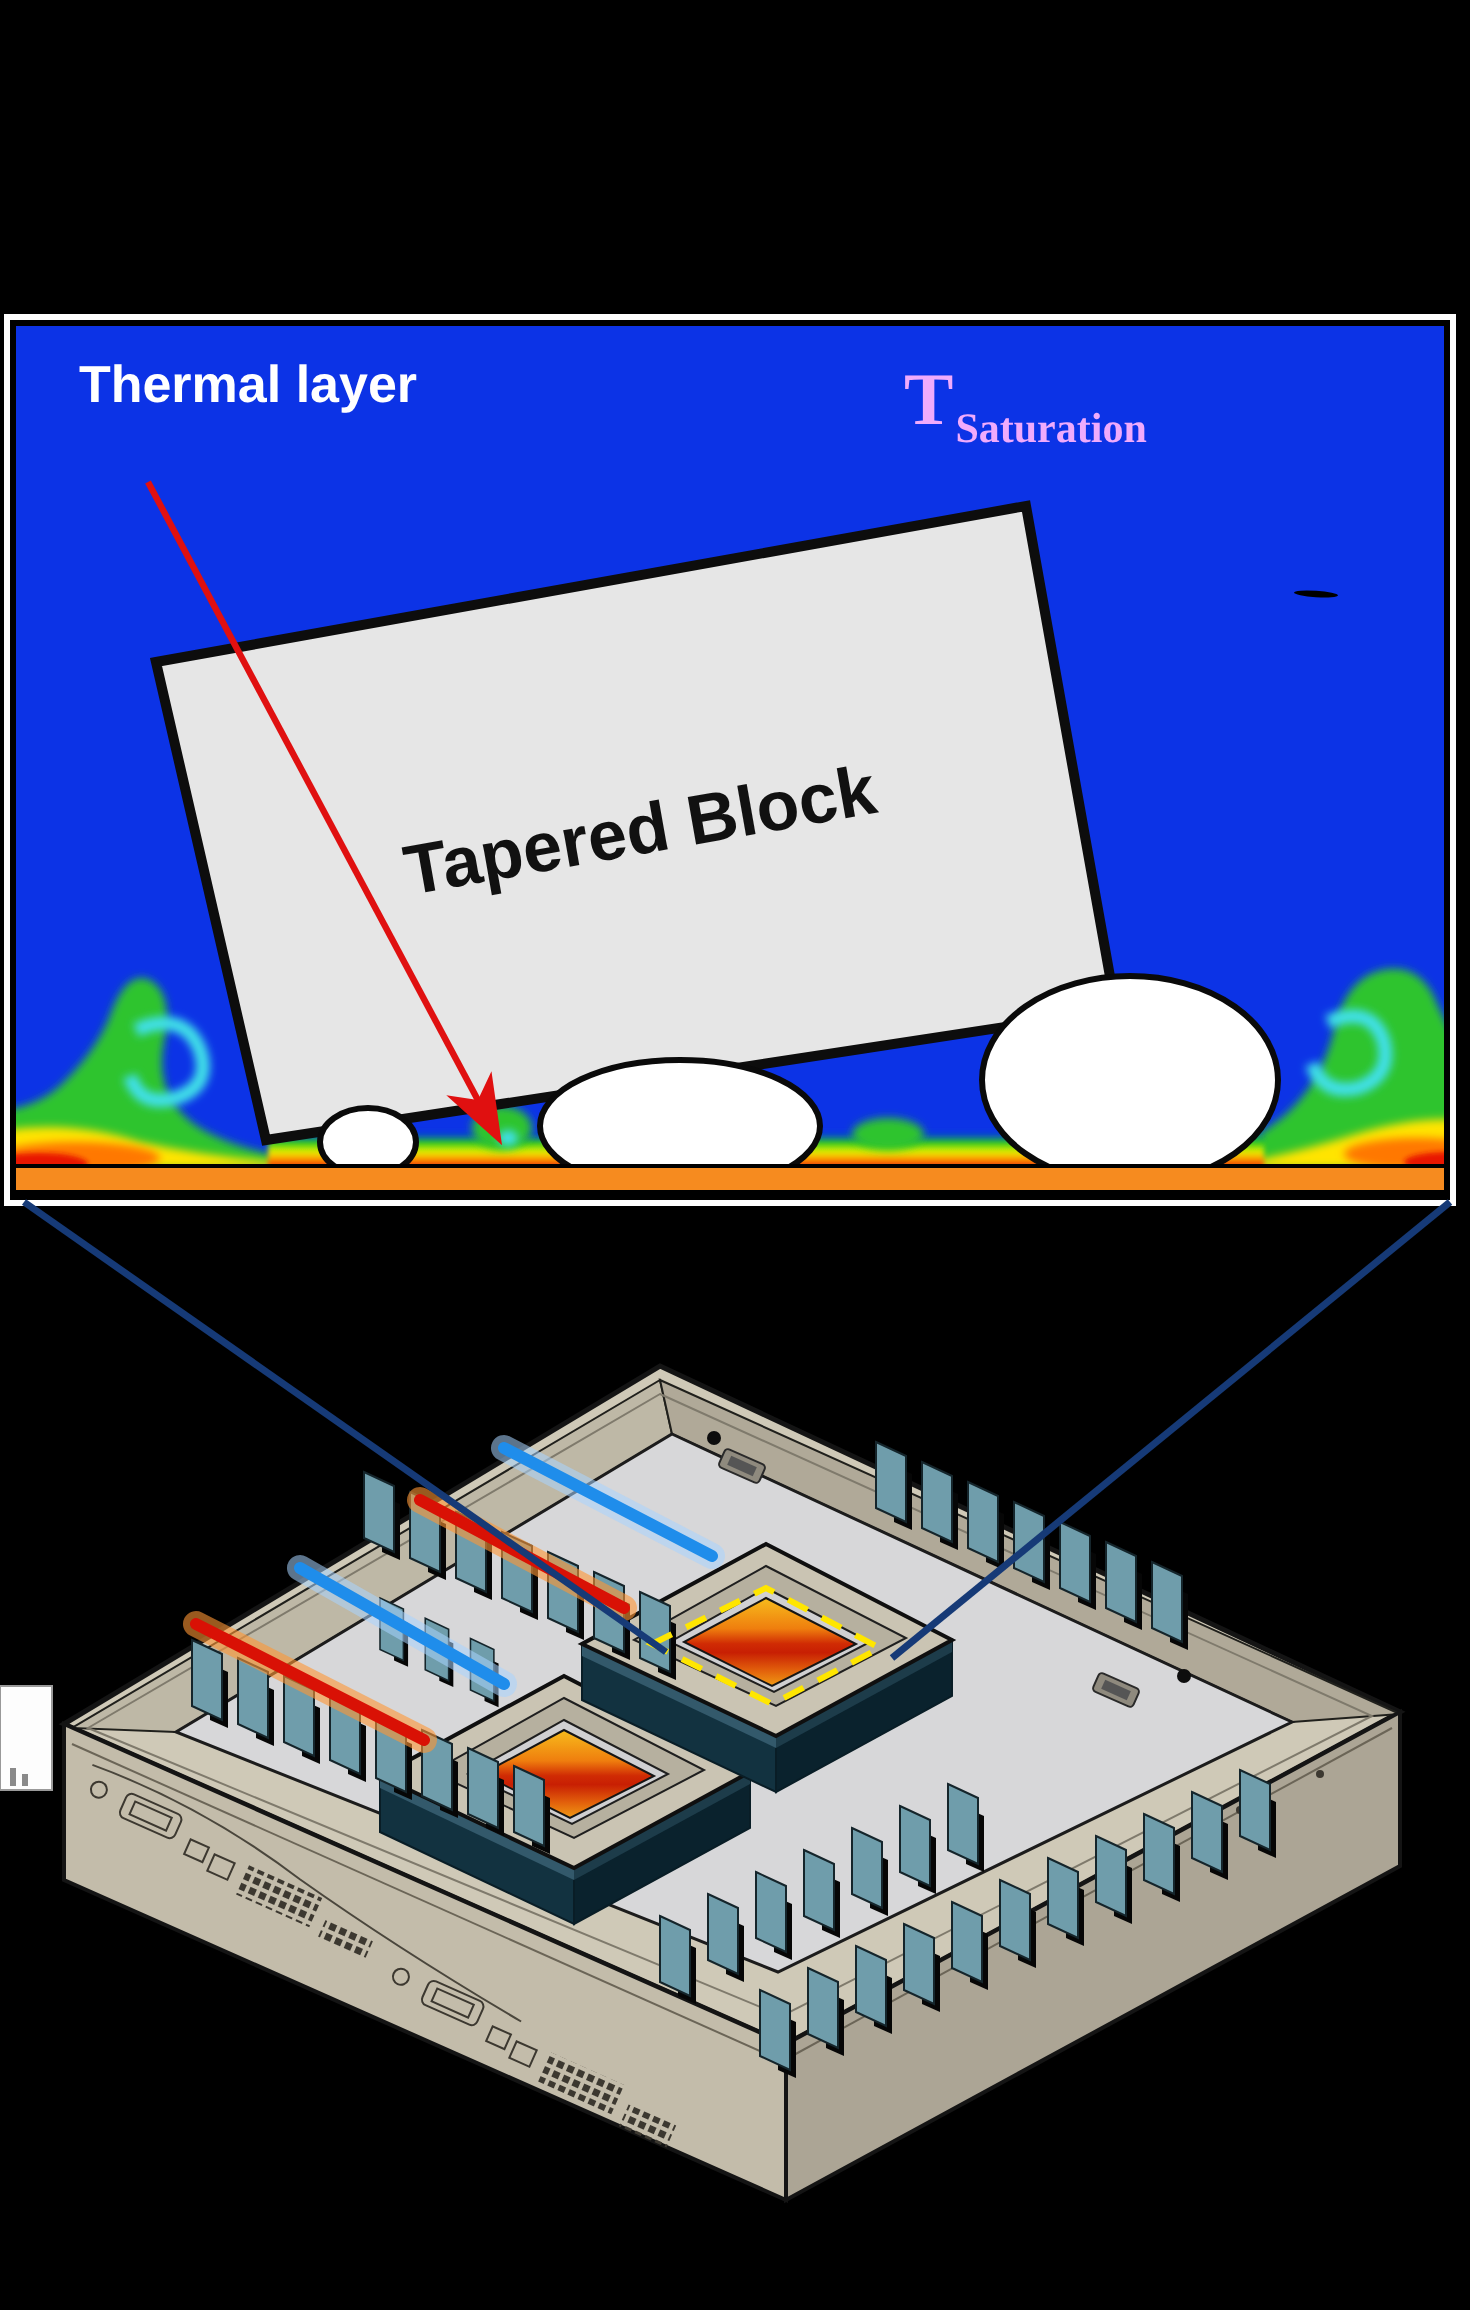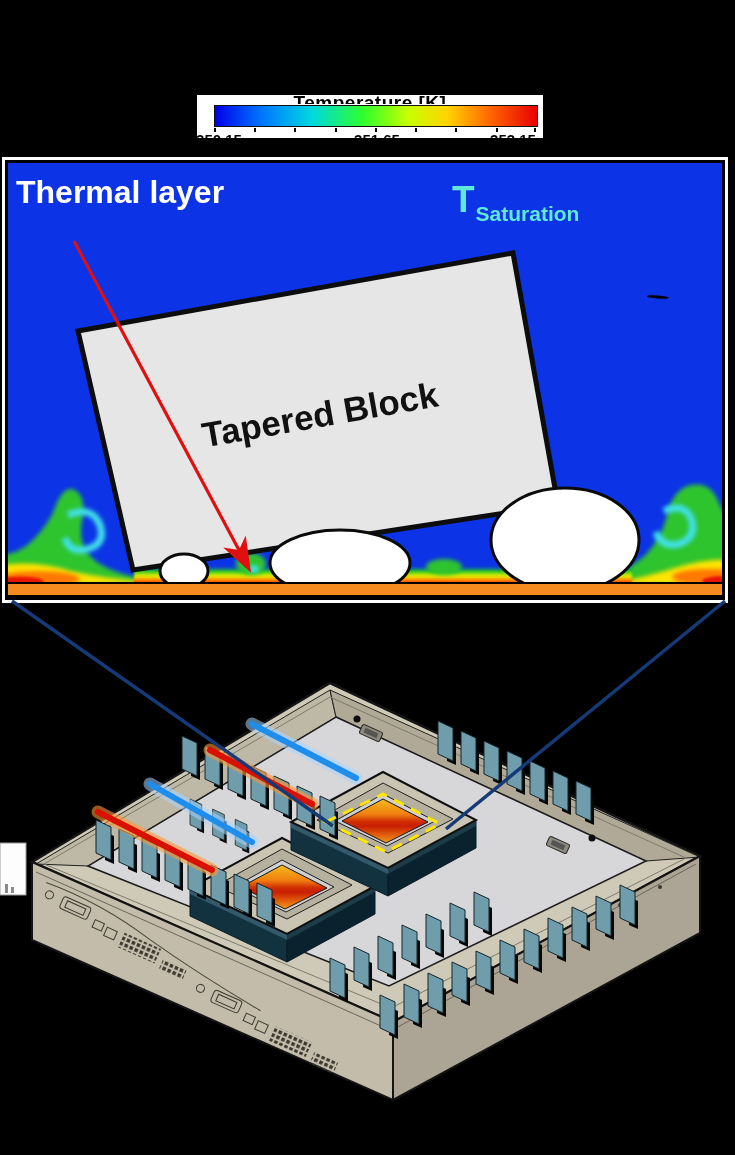--- a/index.html
+++ b/index.html
@@ -11,52 +11,32 @@
   .cb-title-clip span{display:inline-block;margin-top:-14px;font-weight:bold;font-size:19px;color:#000;letter-spacing:.5px;}
   .cb-bar{position:absolute;left:17px;top:10px;width:322px;height:20px;border:1.5px solid #111;
     background:linear-gradient(90deg,#0000e8 0%,#0073ff 14%,#00d8e0 30%,#2dff2d 46%,#c8ff00 60%,#ffd400 72%,#ff6a00 85%,#e80000 100%);}
   .tick{position:absolute;top:33px;width:2px;height:4px;background:#000;}
   .cb-labels-clip{position:absolute;left:0;bottom:0;width:100%;height:7px;overflow:hidden;}
   .cb-labels-clip span{position:absolute;top:0;font-weight:bold;font-size:15px;color:#000;width:60px;text-align:center;}
   
   #panel{position:absolute;left:2px;top:157px;width:720px;height:440px;border:3px solid #fff;background:#000;}
   #panel-inner{position:absolute;left:0;top:0;width:714px;height:434px;border:3px solid #000;background:#0c33e6;overflow:hidden;}
   #cfd{position:absolute;left:0;top:0;}
-  .lbl-thermal{position:absolute;left:8px;top:14px;width:216px;text-align:left;color:#fff;
-     font-weight:bold;font-size:32px;line-height:30px;}
-  .lbl-tsat{position:absolute;left:444px;top:16px;color:#5eead4;font-weight:bold;}
+  .lbl-thermal{position:absolute;left:8px;top:14px;width:216px;text-align:center;color:#fff;
+     font-weight:bold;font-size:26px;line-height:30px;}
+  .lbl-tsat{position:absolute;left:444px;top:16px;color:#f0abfc;font-weight:bold;font-family:Liberation Serif, serif;}
   .lbl-tsat .t{font-size:37px;}
   .lbl-tsat .sub{font-size:21px;position:relative;top:9px;left:1px;}
   #scene{position:absolute;left:0;top:0;pointer-events:none;}
 </style>
 </head>
 <body>
 
 <div id="stage">
 
-  <div id="colorbar">
-    <div class="cb-title-clip">
-      <span>Temperature [K]</span>
-    </div>
-    <div class="cb-bar"></div>
-    <div class="tick" style="left:17px"></div>
-    <div class="tick" style="left:57px"></div>
-    <div class="tick" style="left:97px"></div>
-    <div class="tick" style="left:138px"></div>
-    <div class="tick" style="left:178px"></div>
-    <div class="tick" style="left:218px"></div>
-    <div class="tick" style="left:258px"></div>
-    <div class="tick" style="left:299px"></div>
-    <div class="tick" style="left:337px"></div>
-    <div class="cb-labels-clip">
-      <span style="left:-8px">350.15</span>
-      <span style="left:150px">351.65</span>
-      <span style="left:286px">353.15</span>
-    </div>
-  </div>
 
   <div id="panel">
     <div id="panel-inner">
       <svg id="cfd" width="714" height="434" viewBox="0 0 714 434">
         <defs>
           <filter id="b1" x="-50%" y="-50%" width="200%" height="200%">
               <feGaussianBlur stdDeviation="1.2"></feGaussianBlur>
             </filter>
           <filter id="b2" x="-50%" y="-50%" width="200%" height="200%">
               <feGaussianBlur stdDeviation="2.2"></feGaussianBlur>

